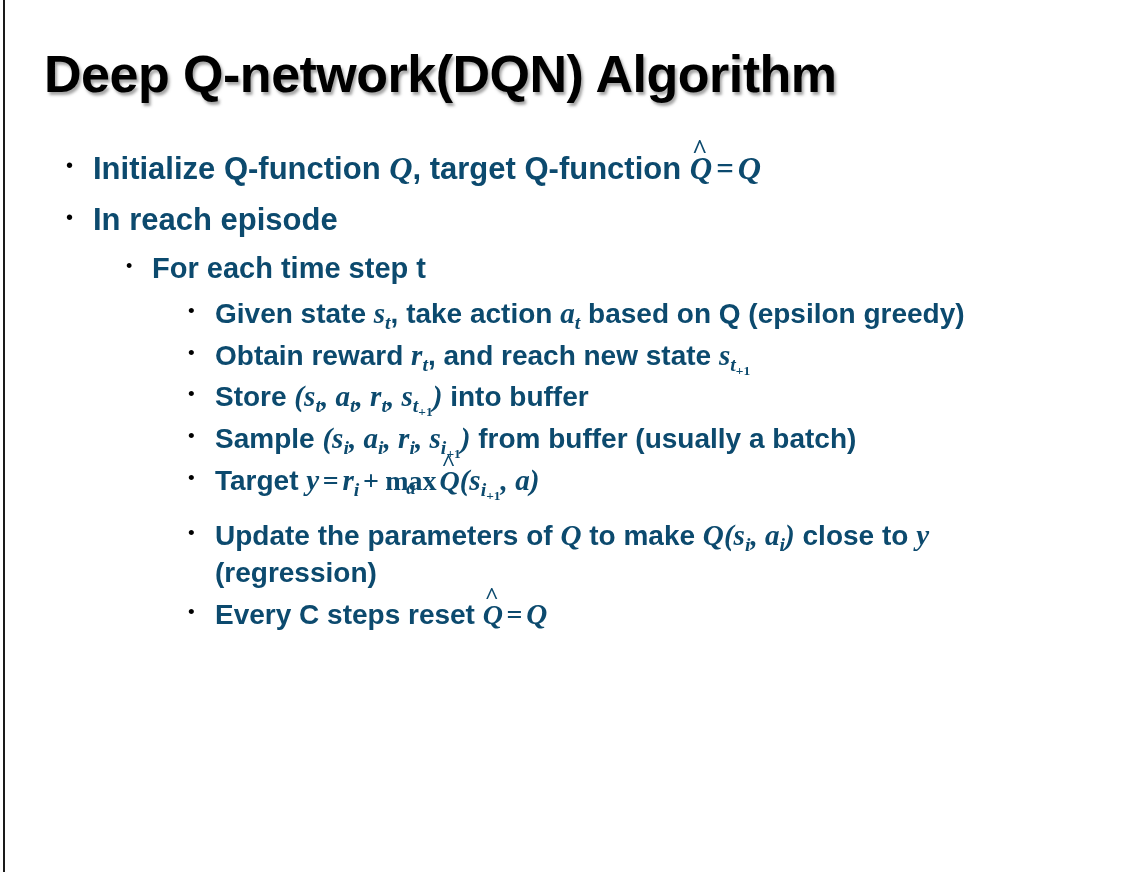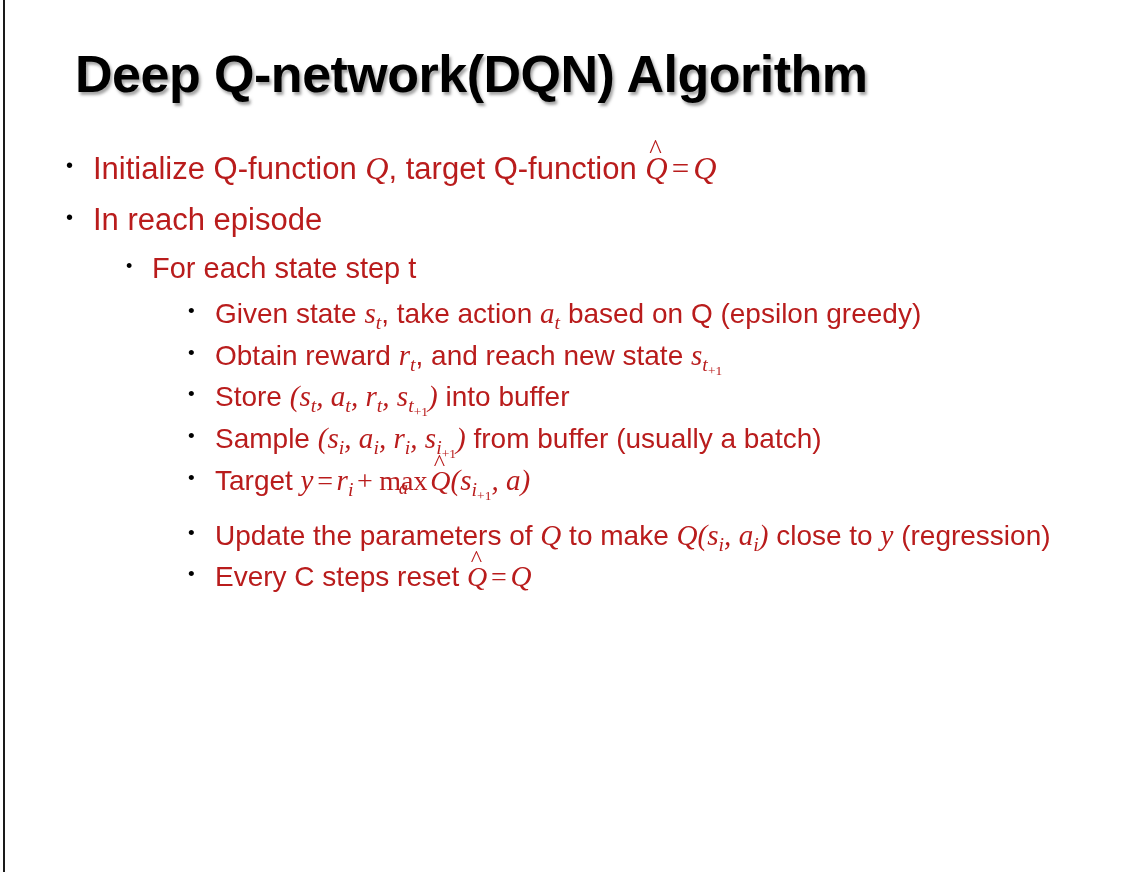--- a/index.html
+++ b/index.html
@@ -23,21 +23,21 @@
     left: 3px;
     top: 0;
     width: 2px;
     height: 872px;
     background: #1a1a1a;
   }
 
   
   .title {
     position: absolute;
-    left: 75px;
+    left: 44px;
     top: 45px;
     font-family: "Liberation Sans", sans-serif;
     font-size: 52px;
     font-weight: 700;
     letter-spacing: -0.5px;
     color: #000000;
     white-space: nowrap;
     text-shadow: 2px 3px 3px rgba(90,90,90,0.55);
     line-height: 1.12;
   }
@@ -55,21 +55,22 @@
     color: #000000;
   }
   .bullet-mark {
     flex: 0 0 auto;
     text-align: left;
     color: #000000;
     line-height: 1;
   }
   .bullet-text {
     flex: 1 1 auto;
-    color: #b91c1c;
+    color: #0c4a6e;
+    font-weight: bold;
   }
 
   
   .lvl1 {
     margin-left: 66px;
     font-size: 31px;
     line-height: 1.30;
     margin-bottom: 10px;
   }
   .lvl1 .bullet-mark {
@@ -182,21 +183,21 @@
       <span class="bullet-text">Initialize Q-function <span class="math">Q</span>, target Q-function <span class="hatq"><span class="hat">^</span>Q</span><span class="op">=</span><span class="math">Q</span></span>
     </div>
 
     <div class="bullet-row lvl1">
       <span class="bullet-mark">•</span>
       <span class="bullet-text">In reach episode</span>
     </div>
 
     <div class="bullet-row lvl2">
       <span class="bullet-mark">•</span>
-      <span class="bullet-text">For each state step t</span>
+      <span class="bullet-text">For each time step t</span>
     </div>
 
     <div class="bullet-row lvl3">
       <span class="bullet-mark">•</span>
       <span class="bullet-text">Given state <span class="math">s<span class="msub">t</span></span>, take action <span class="math">a<span class="msub">t</span></span> based on Q (epsilon greedy)</span>
     </div>
 
     <div class="bullet-row lvl3">
       <span class="bullet-mark">•</span>
       <span class="bullet-text">Obtain reward <span class="math">r<span class="msub">t</span></span>, and reach new state <span class="math nowrap">s<span class="msub">t<span class="msub-up">+1</span></span></span></span>

